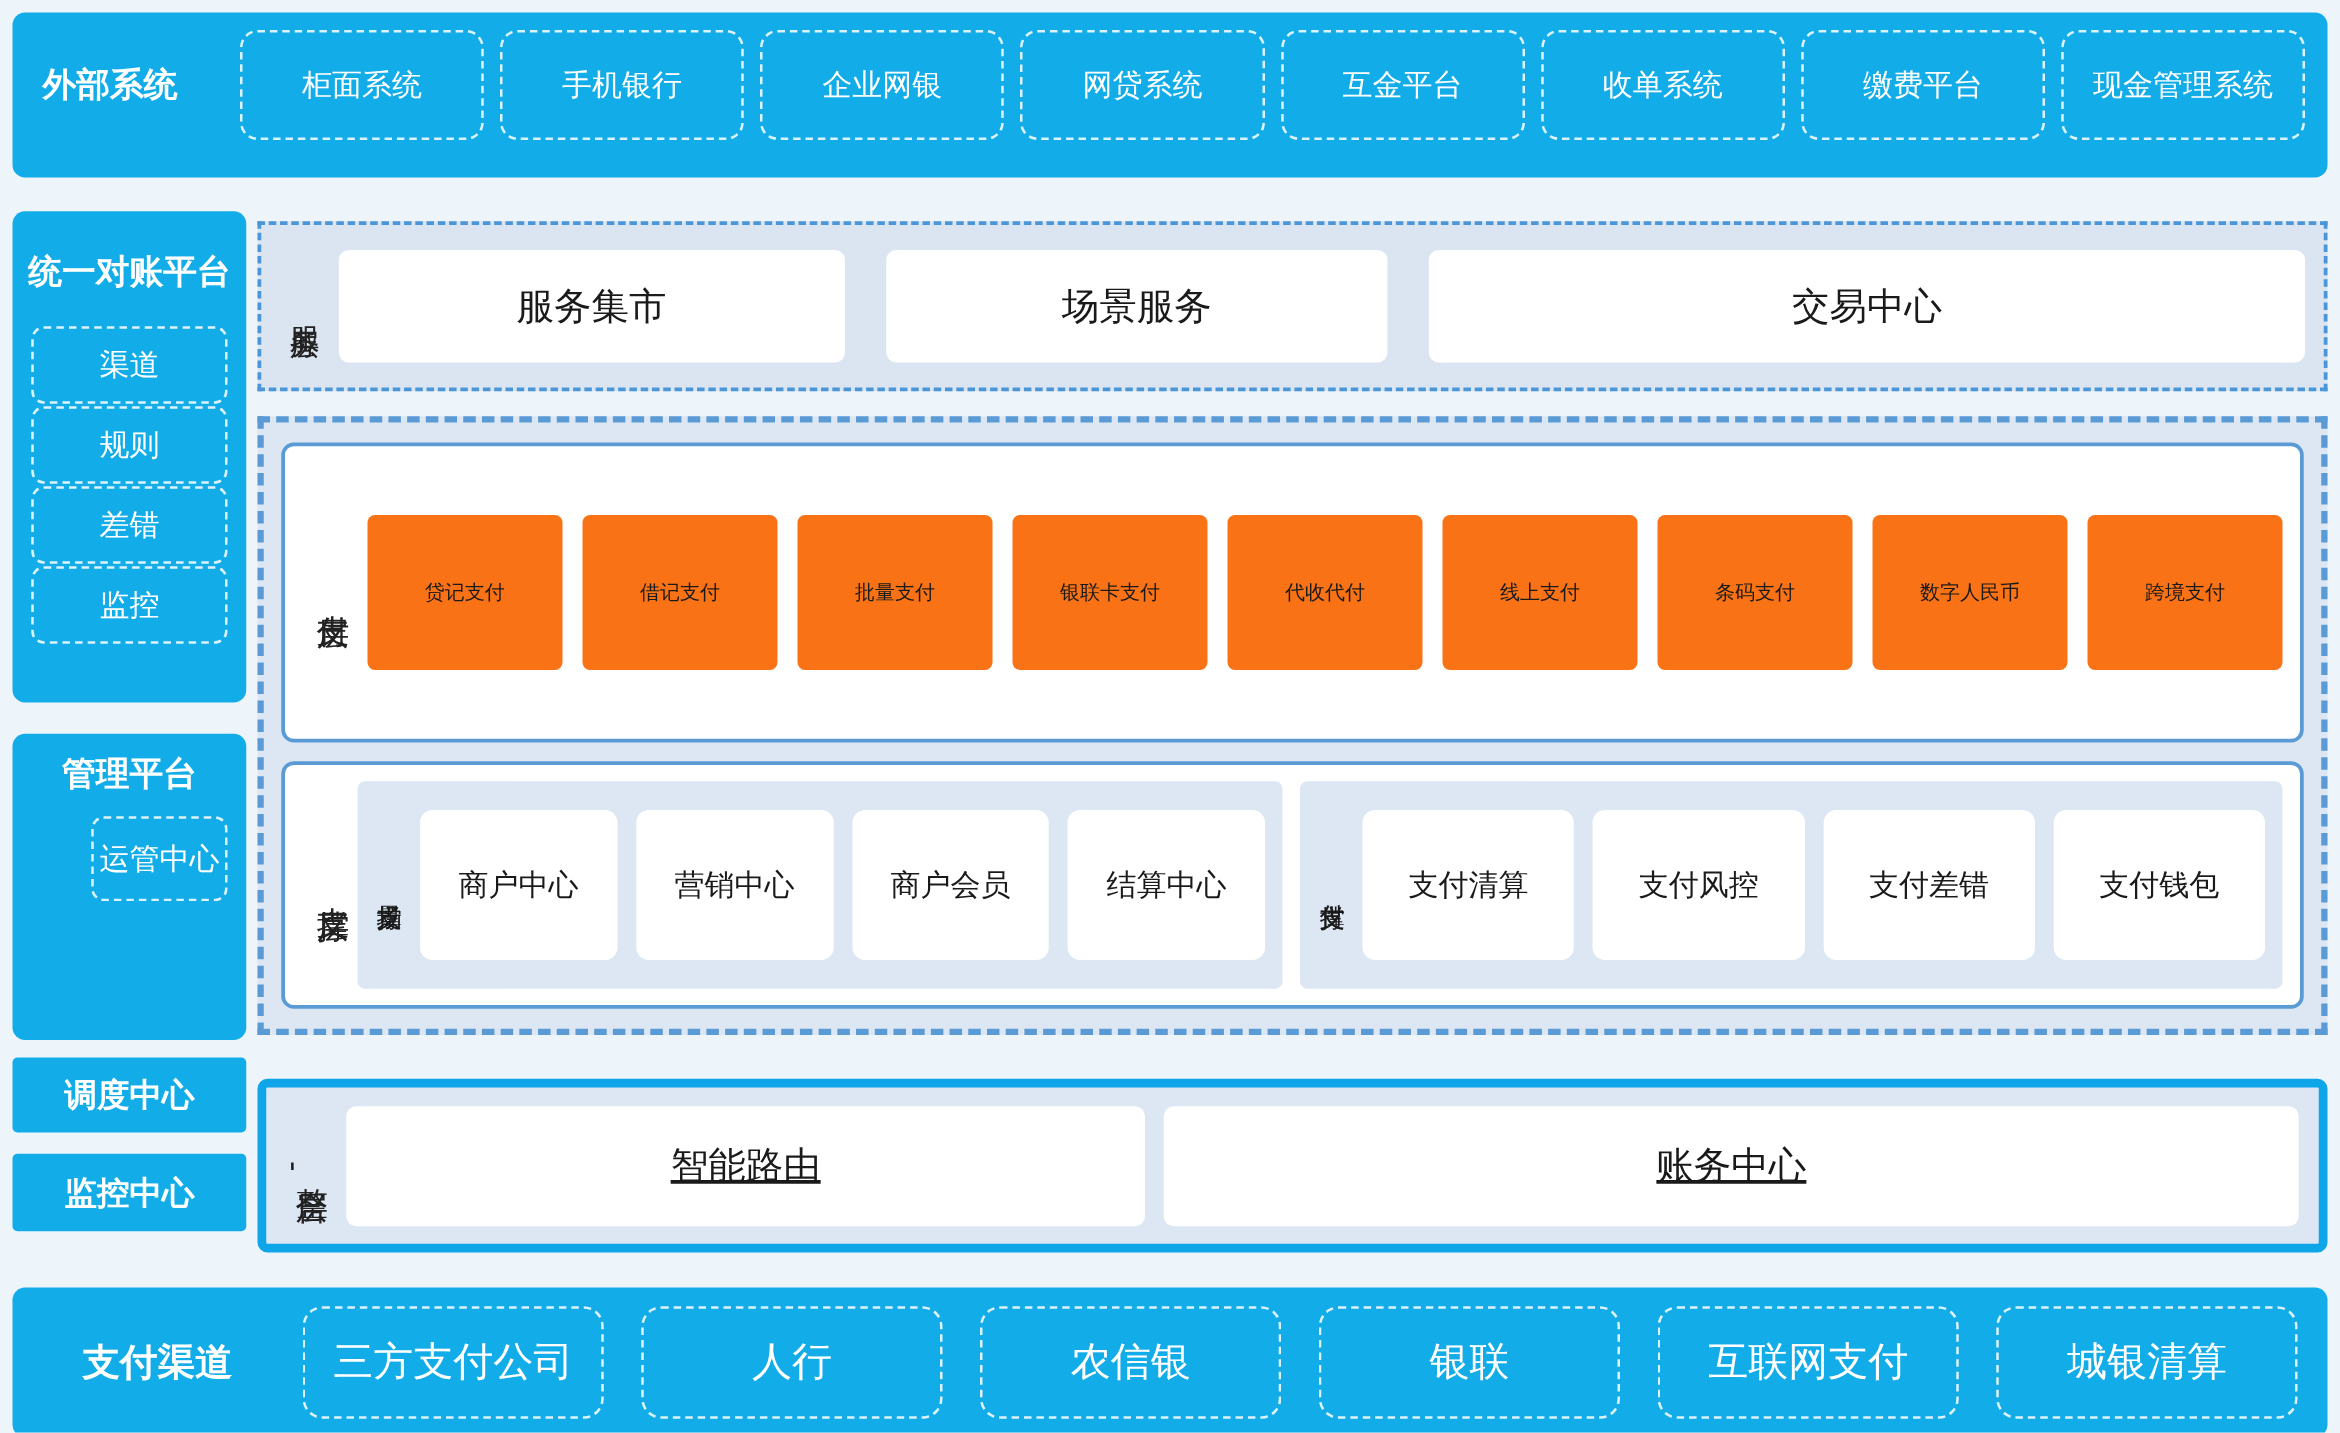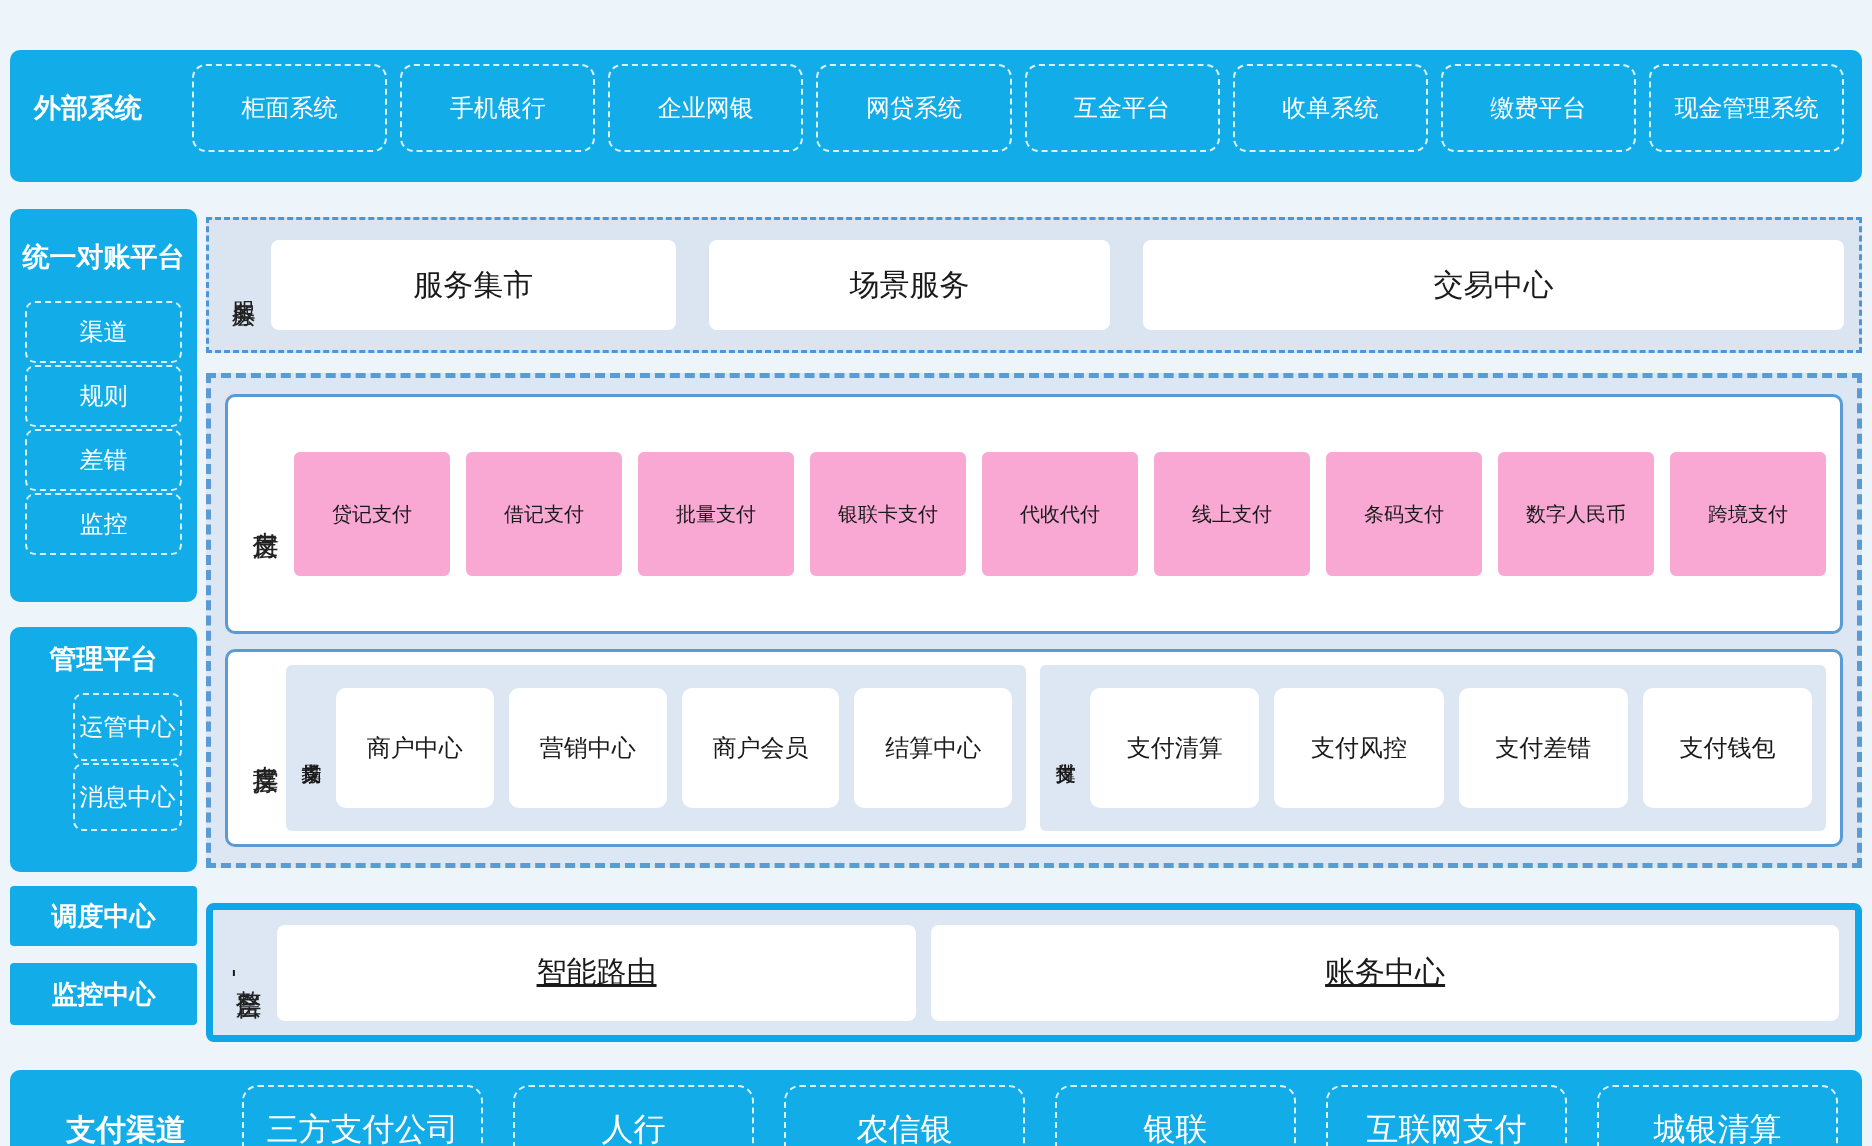--- a/index.html
+++ b/index.html
@@ -13,21 +13,21 @@
 
   
   .bluebar { background:#12ace8; border-radius:10px; }
   .wdash {
     border:2px dashed rgba(255,255,255,.85);
     color:#fff; font-weight:normal;
     display:flex; align-items:center; justify-content:center;
   }
 
   
-  .topbar { height:132px; display:flex; align-items:center; padding:0 18px 16px 24px; flex:none;margin-top:40px; }
+  .topbar { height:132px; display:flex; align-items:center; padding:0 18px 16px 24px; flex:none; }
   .topbar-label { width:118px; flex:none; font-size:27px; font-weight:bold; color:#fff; }
   .topbar-items { flex:1; display:flex; gap:13px; margin-left:40px; }
   .topbar-items .wdash { flex:1; height:88px; border-radius:14px; font-size:24px; }
 
   
   .middle { display:flex; gap:9px; margin-top:15px; flex:none; }
 
   
   .leftcol { width:187px; flex:none; display:flex; flex-direction:column; }
   .side-panel { border-radius:10px; }
@@ -52,23 +52,23 @@
     font-size:26px; color:#222; line-height:1.15; letter-spacing:2px;
     flex:none; margin:0 6px 0 8px;
   }
   .layer-row { display:flex; align-items:center; }
   .white-box {
     background:#fff; border-radius:8px;
     display:flex; align-items:center; justify-content:center;
     font-size:30px; color:#1a1a1a;
   }
   .lblue-box {
-    background:#f9a8d4; border-radius:6px;
+    background:#f97316; border-radius:6px;
     display:flex; align-items:center; justify-content:center;
-    font-size:20px; color:#1a1a1a;
+    font-size:16px; color:#1a1a1a;
   }
 
   
   .service-layer {
     margin-top:20px; height:136px;
     border:3px dashed #4a96d8; background:#dbe5f2;
     padding:0 15px 0 12px;
   }
   .service-layer .vlabel { font-size:24px; }
   .service-boxes { flex:1; display:flex; gap:33px; margin-left:8px; }
@@ -149,21 +149,20 @@
           <div class="wdash">规则</div>
           <div class="wdash">差错</div>
           <div class="wdash">监控</div>
         </div>
       </div>
 
       <div class="bluebar side-panel panel-mgmt">
         <div class="side-title">管理平台</div>
         <div class="side-items">
           <div class="wdash">运管中心</div>
-          <div class="wdash">消息中心</div>
         </div>
       </div>
 
       <div class="bluebar solo solo-1">调度中心</div>
       <div class="bluebar solo solo-2">监控中心</div>
     </div>
 
     <div class="rightcol">
 
       <div class="layer-row service-layer">

